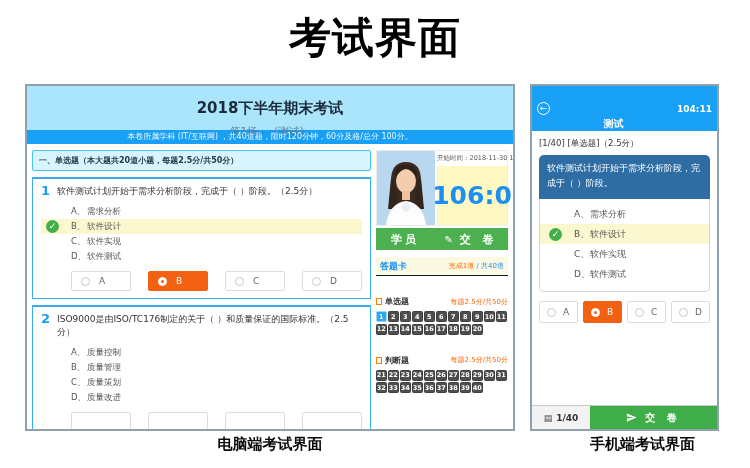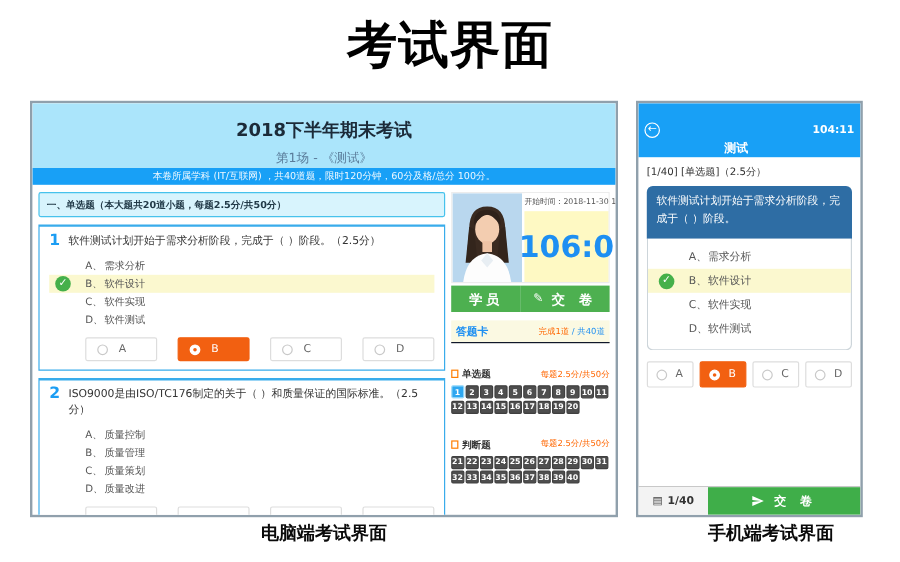--- a/index.html
+++ b/index.html
@@ -13,21 +13,21 @@
   .page-title {
     position: absolute; top: 10px; left: 0; width: 100%;
     text-align: center; font-size: 42px; font-weight: bold; color: #000;
     letter-spacing: 1px;
   }
   
   .desktop-frame {
     position: absolute; left: 25px; top: 84px; width: 490px; height: 347px;
     border: 2px solid #90a0ac; background: #fff; overflow: hidden;
   }
-  .d-header { height: 54px; background: #abe5fb; text-align: center; }
+  .d-header { height: 44px; background: #abe5fb; text-align: center; }
   .d-title { padding-top: 13px; font-size: 15px; font-weight: bold; color: #1c2b39; }
   .d-subtitle { margin-top: 7px; font-size: 10.5px; color: #5a7c9a; }
   .d-infobar {
     height: 14px; background: #18a0f6; color: #eef8ff;
     font-size: 8px; line-height: 14px; text-align: center;
   }
   .d-main { display: flex; gap: 5px; padding: 6px 5px 0 5px; height: 204px; }
   .d-left { flex: 0 0 328px; }
   .d-right { flex: 1; min-width: 0; }
   .d-section-header {

